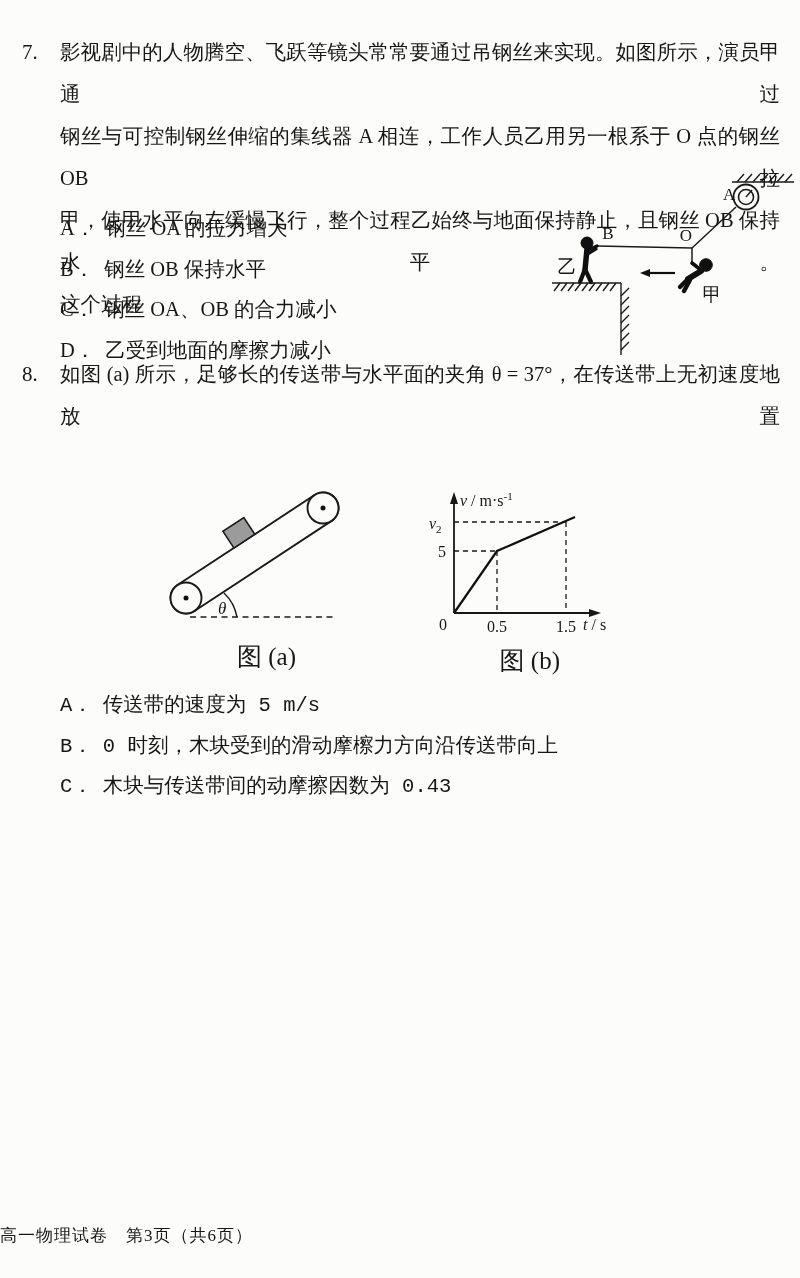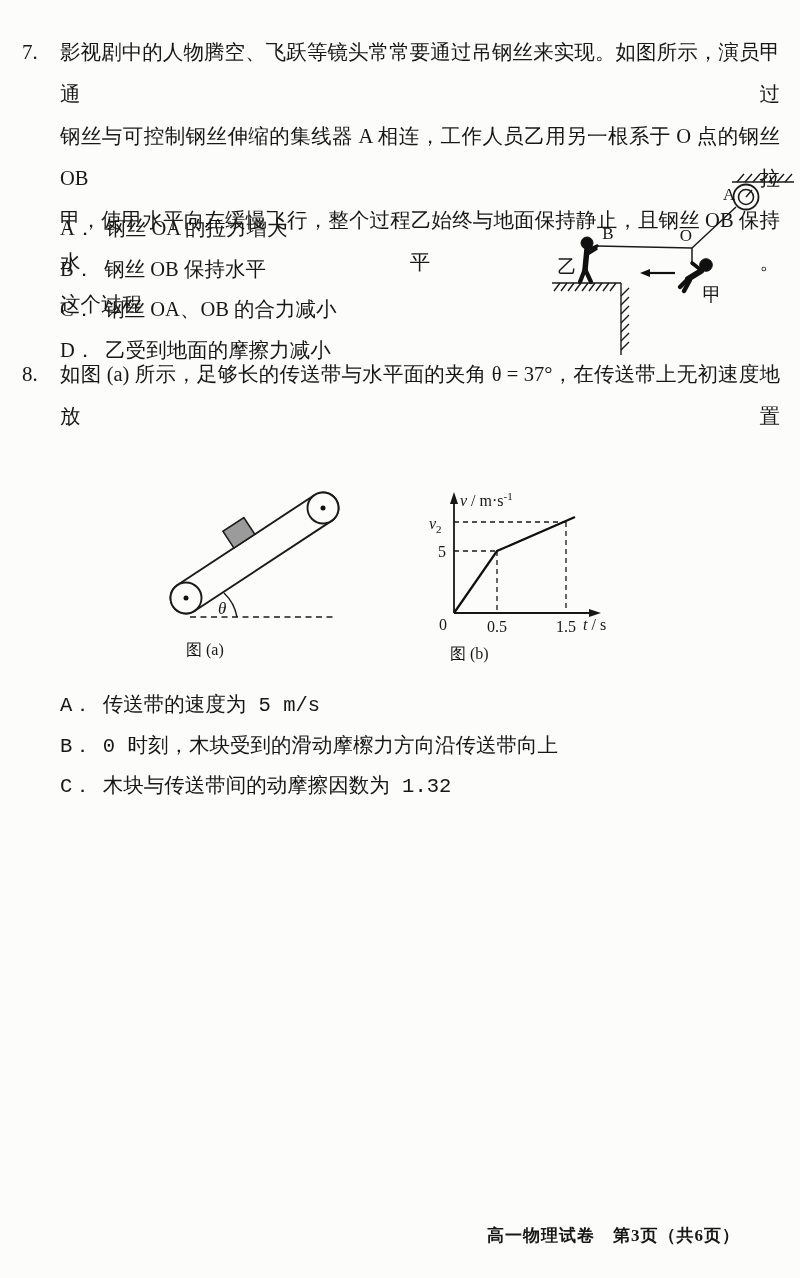--- a/index.html
+++ b/index.html
@@ -20,25 +20,25 @@
   .opts{position:absolute;left:60px;}
   #q7-opts{top:208px;width:470px;}
   #q8-opts{top:686px;width:700px;font-family:Liberation Mono, monospace;}
   .opt{font-size:20.5px;line-height:40.6px;white-space:nowrap;}
   .olabel{margin-right:10px;}
   sup.exp{font-size:13px;}
   #fig7{position:absolute;left:540px;top:163px;}
   .figures-row{position:absolute;left:0;top:0;width:800px;height:0;}
   #figa{position:absolute;left:146px;top:487px;}
   #figb{position:absolute;left:423px;top:489px;}
-  .figcap{position:absolute;font-size:16px;text-align:left;width:110px;}
+  .figcap{position:absolute;font-size:25px;text-align:right;width:110px;}
   #figa-cap{left:186px;top:640px;}
   #figb-cap{left:450px;top:644px;}
-  #footer{position:absolute;left:0;top:1224px;width:740px;text-align:right;
-    font-weight:bold;font-size:17px;letter-spacing:1px;}
+  #footer{position:absolute;left:0;top:1224px;width:740px;text-align:left;
+    font-weight:normal;font-size:17px;letter-spacing:1px;}
   svg text{font-family:"Liberation Serif","DejaVu Serif",serif;fill:#171717;}
   .it{font-style:italic;}
 </style>
 </head>
 <body>
 
 <div class="page">
 
   <section class="q" id="q7">
     <div class="qrow">
@@ -162,18 +162,18 @@
       <text x="74" y="143" font-size="16" text-anchor="middle">0.5</text>
       <text x="143" y="143" font-size="16" text-anchor="middle">1.5</text>
       <text x="160" y="141" font-size="16"><tspan class="it">t</tspan><tspan> / s</tspan></text>
     </svg>
     <div class="figcap" id="figb-cap">图 (b)</div>
   </div>
 
   <div class="opts" id="q8-opts">
     <div class="opt"><span class="olabel">A．</span><span>传送带的速度为 5 m/s</span></div>
     <div class="opt"><span class="olabel">B．</span><span>0 时刻，木块受到的滑动摩檫力方向沿传送带向上</span></div>
-    <div class="opt"><span class="olabel">C．</span><span>木块与传送带间的动摩擦因数为 1.32</span></div>
+    <div class="opt"><span class="olabel">C．</span><span>木块与传送带间的动摩擦因数为 0.43</span></div>
   </div>
 
   <div id="footer">高一物理试卷　第3页（共6页）</div>
 
 </div>
 
 </body></html>

